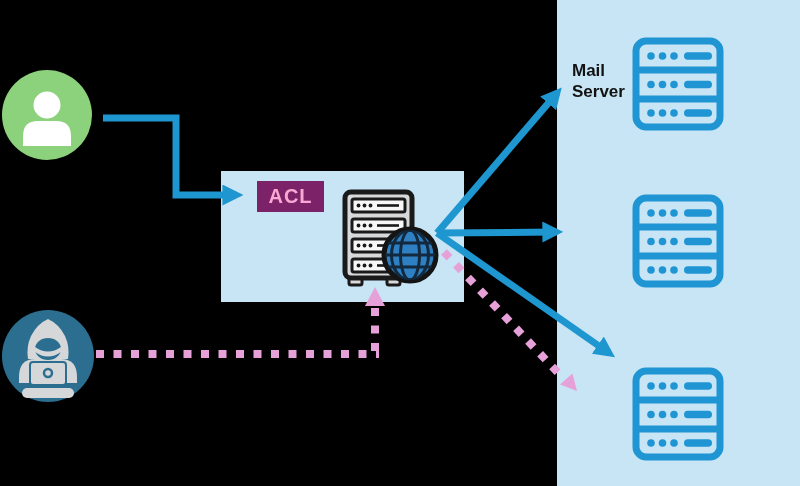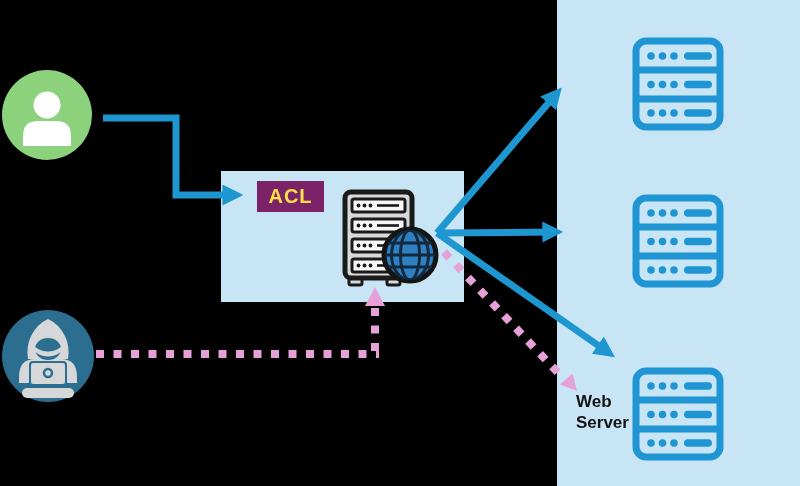--- a/index.html
+++ b/index.html
@@ -7,21 +7,21 @@
     position:relative;width:800px;height:486px;overflow:hidden;
     background:#000;font-family:"Liberation Sans",sans-serif;
   }
   .zone{position:absolute;background:#c7e5f4;z-index:1;}
   .zone.right-panel{left:557px;top:0;width:243px;height:486px;}
   .zone.acl-zone{left:221px;top:171px;width:243px;height:131px;}
   svg.arrows{position:absolute;left:0;top:0;width:800px;height:486px;z-index:2;}
   .icon-abs{position:absolute;z-index:3;}
   .acl-badge{
     position:absolute;left:257px;top:181px;width:67px;height:31px;z-index:3;
-    background:#7b2268;color:#fde047;font-weight:bold;font-size:20px;
+    background:#7b2268;color:#f9a8d4;font-weight:bold;font-size:20px;
     display:flex;align-items:center;justify-content:center;letter-spacing:1px;
   }
   .srv-label{
     position:absolute;z-index:3;width:64px;
     color:#121212;font-weight:bold;font-size:17px;line-height:21px;
   }
   .label-mail{left:572px;top:60px;}
   .label-db{left:576px;top:207px;}
   .label-web{left:576px;top:391px;}
 </style>
@@ -142,26 +142,26 @@
           <rect x="52" y="43.7" width="28" height="7.6" rx="3.8"></rect>
           <circle cx="19" cy="76" r="3.8"></circle>
             <circle cx="30.5" cy="76" r="3.8"></circle>
             <circle cx="42" cy="76" r="3.8"></circle>
           <rect x="52" y="72.2" width="28" height="7.6" rx="3.8"></rect>
         </g>
       </symbol>
     </defs>
   </svg>
 
+  <div class="srv-label label-mail">Mail Server</div>
   <svg class="icon-abs" style="left:632px;top:37px" width="92" height="94">
       <use href="#rack"></use>
     </svg>
 
   <svg class="icon-abs" style="left:632px;top:194px" width="92" height="94">
       <use href="#rack"></use>
     </svg>
 
-  <div class="srv-label label-web">Web Server</div>
   <svg class="icon-abs" style="left:632px;top:367px" width="92" height="94">
       <use href="#rack"></use>
     </svg>
 
 </div>
 
 </body></html>

